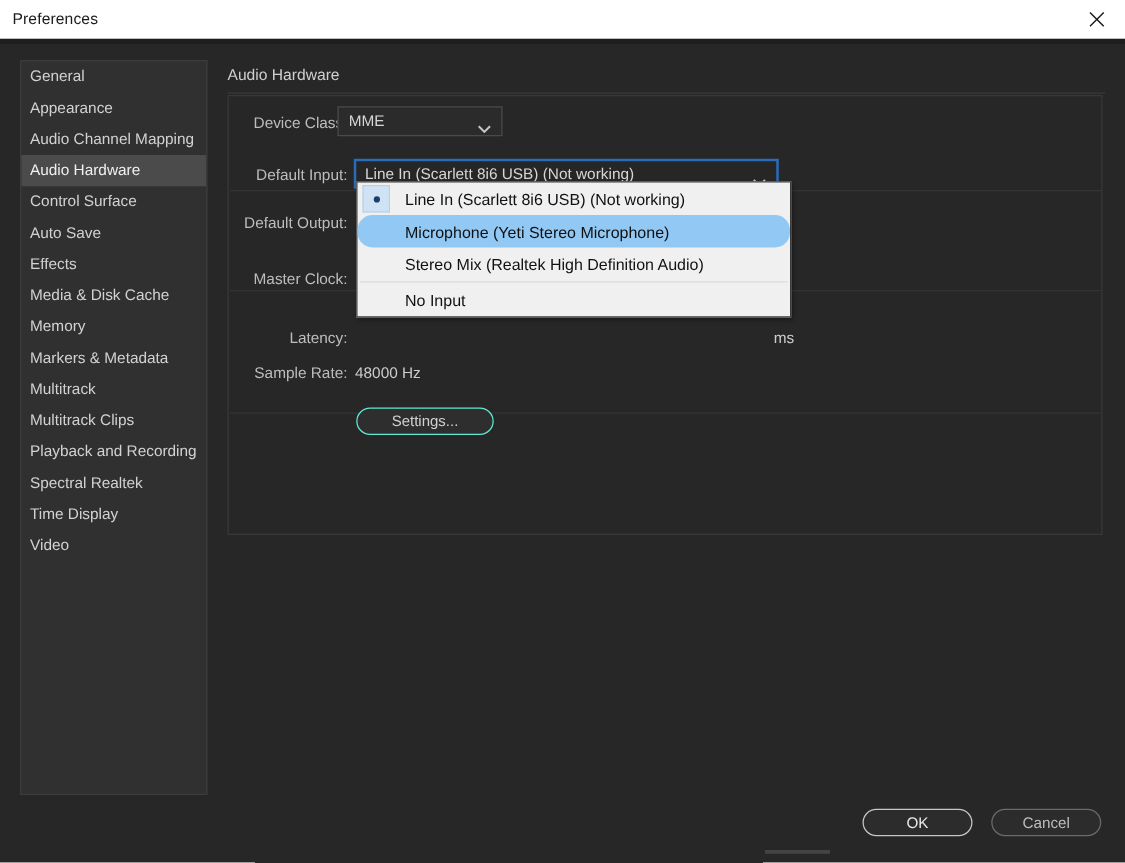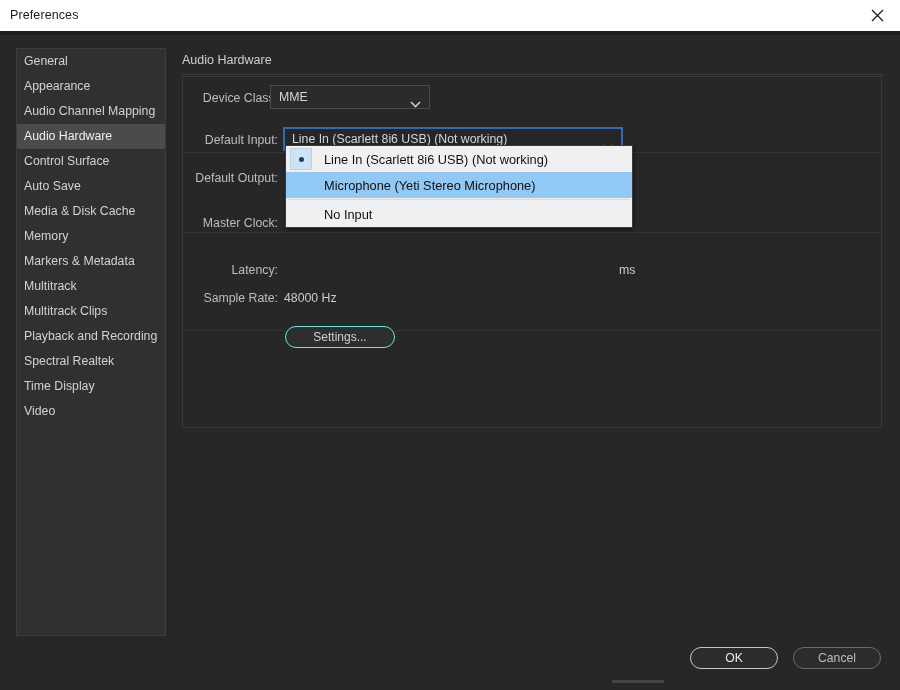--- a/index.html
+++ b/index.html
@@ -224,20 +224,21 @@
     align-items: center;
     font-size: 12.8px;
     color: #111111;
     white-space: nowrap;
     cursor: default;
   }
   .dd-item .dd-text { padding-left: 38px; }
   .dd-item.highlight {
     background: #92c8f4;
     color: #101010;
+    border-radius: 12px;
   }
   .dd-check {
     position: absolute;
     left: 4px;
     top: 2px;
     width: 22px;
     height: 22px;
     background: #cfe3f5;
     border: 1px solid #b6d2ea;
     box-sizing: border-box;
@@ -313,20 +314,21 @@
   </div>
   <div class="under-title"></div>
 
   <div class="sidebar">
     <div class="side-item">General</div>
     <div class="side-item">Appearance</div>
     <div class="side-item">Audio Channel Mapping</div>
     <div class="side-item selected">Audio Hardware</div>
     <div class="side-item">Control Surface</div>
     <div class="side-item">Auto Save</div>
+    <div class="side-item">Effects</div>
     <div class="side-item">Media &amp; Disk Cache</div>
     <div class="side-item">Memory</div>
     <div class="side-item">Markers &amp; Metadata</div>
     <div class="side-item">Multitrack</div>
     <div class="side-item">Multitrack Clips</div>
     <div class="side-item">Playback and Recording</div>
     <div class="side-item">Spectral Realtek</div>
     <div class="side-item">Time Display</div>
     <div class="side-item">Video</div>
   </div>
@@ -336,21 +338,21 @@
     <div class="section-title">Audio Hardware</div>
     <div class="title-rule"></div>
 
     <div class="groupbox">
       <div class="row-rule" style="top:75px;"></div>
       <div class="row-rule" style="top:155px;"></div>
       <div class="row-rule" style="top:253px;"></div>
     </div>
 
     <div class="flabel" style="left:8px; top:43px; width:88px;">Device Class:</div>
-    <div class="combo" style="left:88px; top:37px; width:160px;text-decoration:underline;">
+    <div class="combo" style="left:88px; top:37px; width:132px;text-decoration:underline;">
       <span class="ctext">MME</span>
       <span class="chev">
         <svg width="11" height="7" viewBox="0 0 11 7">
           <polyline points="1,1 5.5,5.5 10,1" fill="none" stroke="#c8c8c8" stroke-width="1.6"></polyline>
         </svg>
       </span>
     </div>
 
     <div class="flabel" style="left:8px; top:85px; width:88px;">Default Input:</div>
     <div class="combo focused" style="left:101px; top:79px; width:340px;">
@@ -383,20 +385,23 @@
         <span class="dd-dot"></span>
       </span>
       <span class="dd-text">Line In (Scarlett 8i6 USB) (Not working)</span>
     </div>
 
 
     <div class="dd-item highlight">
       <span class="dd-text">Microphone (Yeti Stereo Microphone)</span>
     </div>
 
+    <div class="dd-item">
+      <span class="dd-text">Stereo Mix (Realtek High Definition Audio)</span>
+    </div>
 
     <div class="dd-sep"></div>
 
     <div class="dd-item">
       <span class="dd-text">No Input</span>
     </div>
   </div>
 
   <div class="btnbar">
     <div class="dlg-btn ok" style="left:690px; top:647px;">OK</div>

